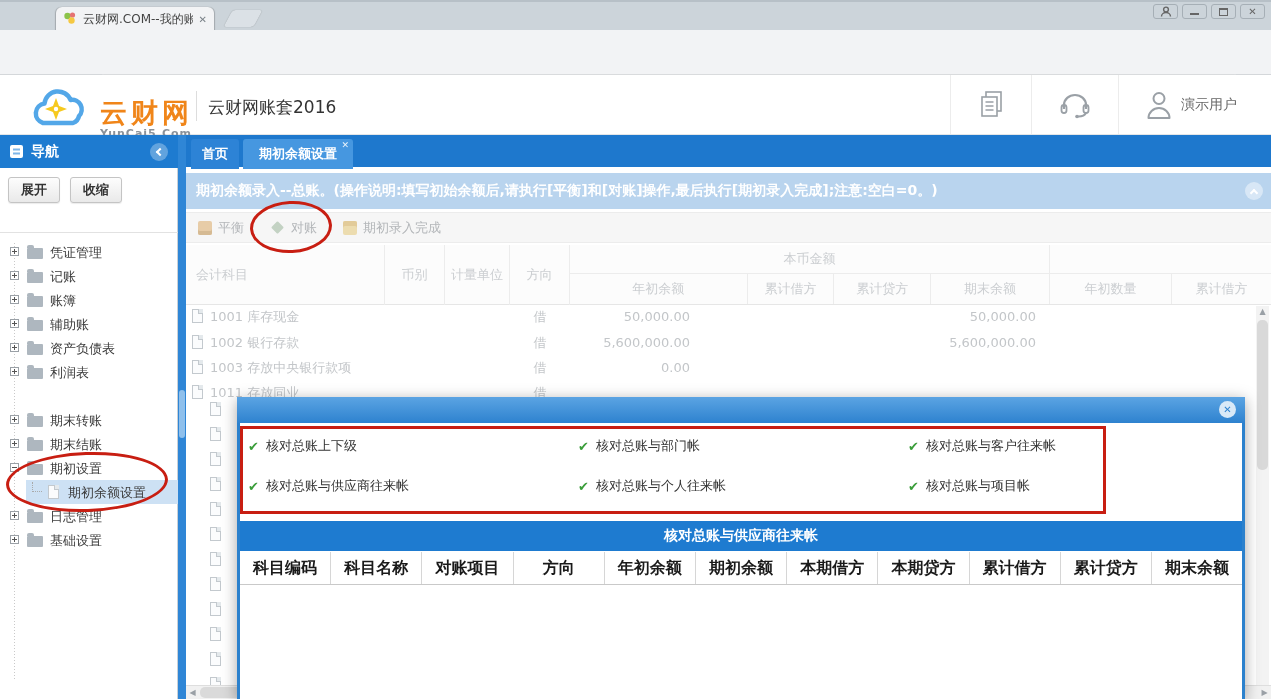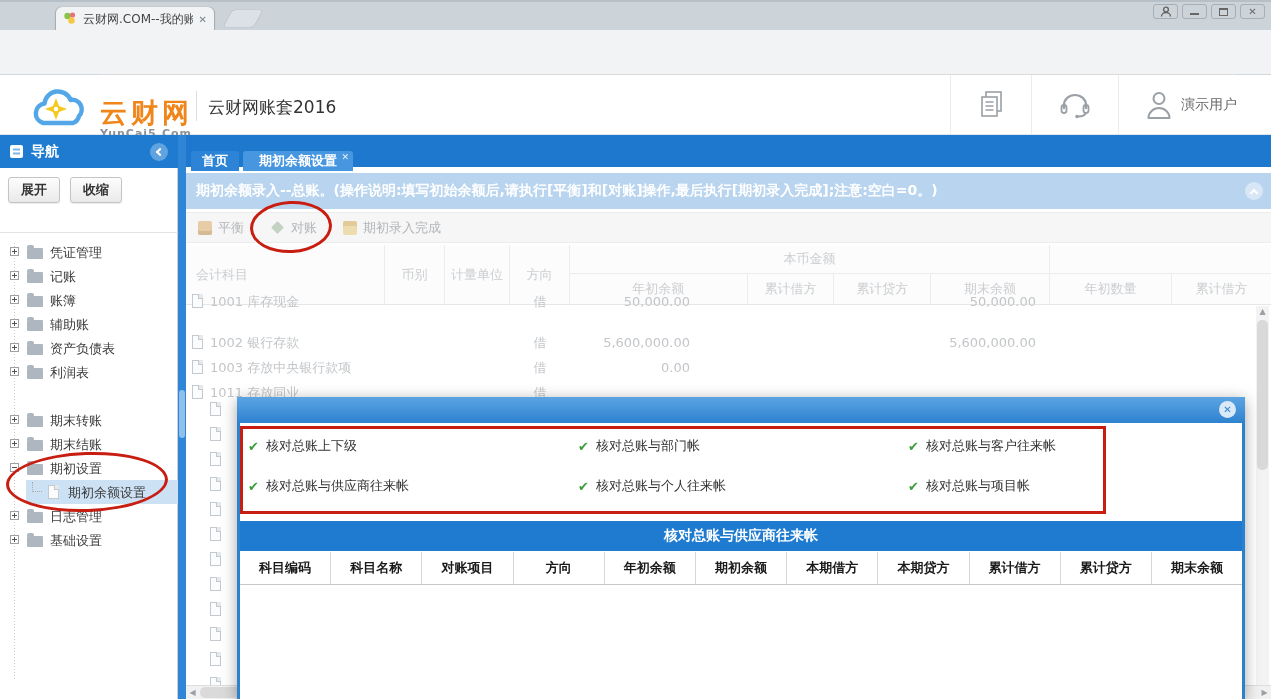--- a/index.html
+++ b/index.html
@@ -69,21 +69,21 @@
   .tconnector { position:absolute; left:32px; top:2px; width:10px; height:10px; border-left:1px dotted #aaa; border-bottom:1px dotted #aaa; }
   .ficon { position:absolute; width:11px; height:14px; background:#fbfcfd; border:1px solid #c3c9ce; }
   .ficon::before { content:""; position:absolute; top:-1px; right:-1px; width:4px; height:4px; background:#e4e9ec; border-left:1px solid #c3c9ce; border-bottom:1px solid #c3c9ce; }
 
   .splitter { position:absolute; left:178px; top:135px; width:8px; height:564px; background:#2f86d6; }
   .split-handle { position:absolute; left:1px; top:255px; width:6px; height:48px; background:#8fc0ec; border-radius:3px; }
 
   
   .main { position:absolute; left:186px; top:135px; width:1085px; height:564px; background:#fff; }
   .tabbar { position:absolute; left:0; top:0; width:1085px; height:32px; background:#1e78cd; }
-  .ctab { position:absolute; top:16px; height:20px; border-radius:3px 3px 0 0; color:#fff; font-size:13px; font-weight:bold;
+  .ctab { position:absolute; top:4px; height:30px; border-radius:3px 3px 0 0; color:#fff; font-size:13px; font-weight:bold;
           display:flex; align-items:center; justify-content:center; }
   .ctab-home { left:5px; width:48px; background:#2d83d6; }
   .ctab-active { left:57px; width:110px; background:#4697e0; }
   .ctab-x { position:absolute; top:1px; right:4px; font-size:9px; color:#e8f2fb; }
 
   .infobar { position:absolute; left:0; top:38px; width:1085px; height:36px; background:#b9d4ee; display:flex; align-items:center; }
   .infobar-text { color:#fff; font-size:14px; font-weight:bold; padding-left:10px; white-space:nowrap; }
   .infobar-collapse { position:absolute; right:8px; top:9px; width:18px; height:18px; border-radius:50%;
                       background:rgba(255,255,255,.45); display:flex; align-items:center; justify-content:center; }
   .chev-up { width:6px; height:6px; border-left:2px solid #fff; border-top:2px solid #fff; transform:rotate(45deg); margin-top:3px; }
@@ -134,21 +134,21 @@
 
   
   .modal { position:absolute; left:237px; top:397px; width:1008px; height:302px; z-index:20; box-shadow:0 3px 14px rgba(0,0,0,.35); }
   .modal-titlebar { position:absolute; left:0; top:0; width:1008px; height:26px; background:linear-gradient(#5ba4e3,#2e82cf); }
   .modal-close { position:absolute; right:9px; top:4px; width:17px; height:17px; border-radius:50%; background:#d9e9f7; color:#2e82cf; font-size:10px; font-weight:bold; display:flex; align-items:center; justify-content:center; }
   .modal-body { position:absolute; left:0; top:26px; width:1008px; height:276px; background:#fff; border-left:3px solid #2b81cd; border-right:3px solid #2b81cd; }
   .check-cell { position:absolute; display:flex; align-items:center; gap:7px; font-size:13px; color:#333; }
   .check-mark { color:#3a9d3a; font-size:13px; }
   .modal-section-bar { position:absolute; left:0; top:98px; width:1002px; height:30px; background:#1e7bd0; color:#fff; font-size:14px; font-weight:bold; display:flex; align-items:center; justify-content:center; }
   .modal-thead { position:absolute; left:0; top:129px; width:1002px; height:33px; display:flex; border-bottom:1px solid #c9c9c9; }
-  .mth { flex:1; display:flex; align-items:center; justify-content:center; font-size:13px; font-weight:bold; color:#1a1a1a; border-right:1px solid #d6d6d6; }
+  .mth { flex:1; display:flex; align-items:center; justify-content:center; font-size:16px; font-weight:bold; color:#1a1a1a; border-right:1px solid #d6d6d6; }
   .mth:last-child { border-right:none; }
 
   
   .anno { position:absolute; border:3px solid #c81e12; z-index:40; pointer-events:none; }
   .anno-ellipse { border-radius:50%; }
 </style>
 </head>
 <body>
 
 <div class="screen">
@@ -373,21 +373,21 @@
       </div>
       <div class="gh-group" style="width:221px; border-right:none;">
         <div class="gh-group-title"></div>
         <div class="gh-subrow">
           <div class="gh-sub" style="width:122px;">年初数量</div>
           <div class="gh-sub" style="width:99px;">累计借方</div>
         </div>
       </div>
     </div>
 
-    <div class="grow" style="top:154px;">
+    <div class="grow" style="top:169px;">
       <div class="gc gc-name">
           <span class="ficon"></span>
           <span>1001 库存现金</span>
         </div>
       <div class="gc gc-cur"></div>
         <div class="gc gc-unit"></div>
       <div class="gc gc-dir">借</div>
       <div class="gc gc-yb">50,000.00</div>
       <div class="gc gc-ad"></div>
         <div class="gc gc-ac"></div>

